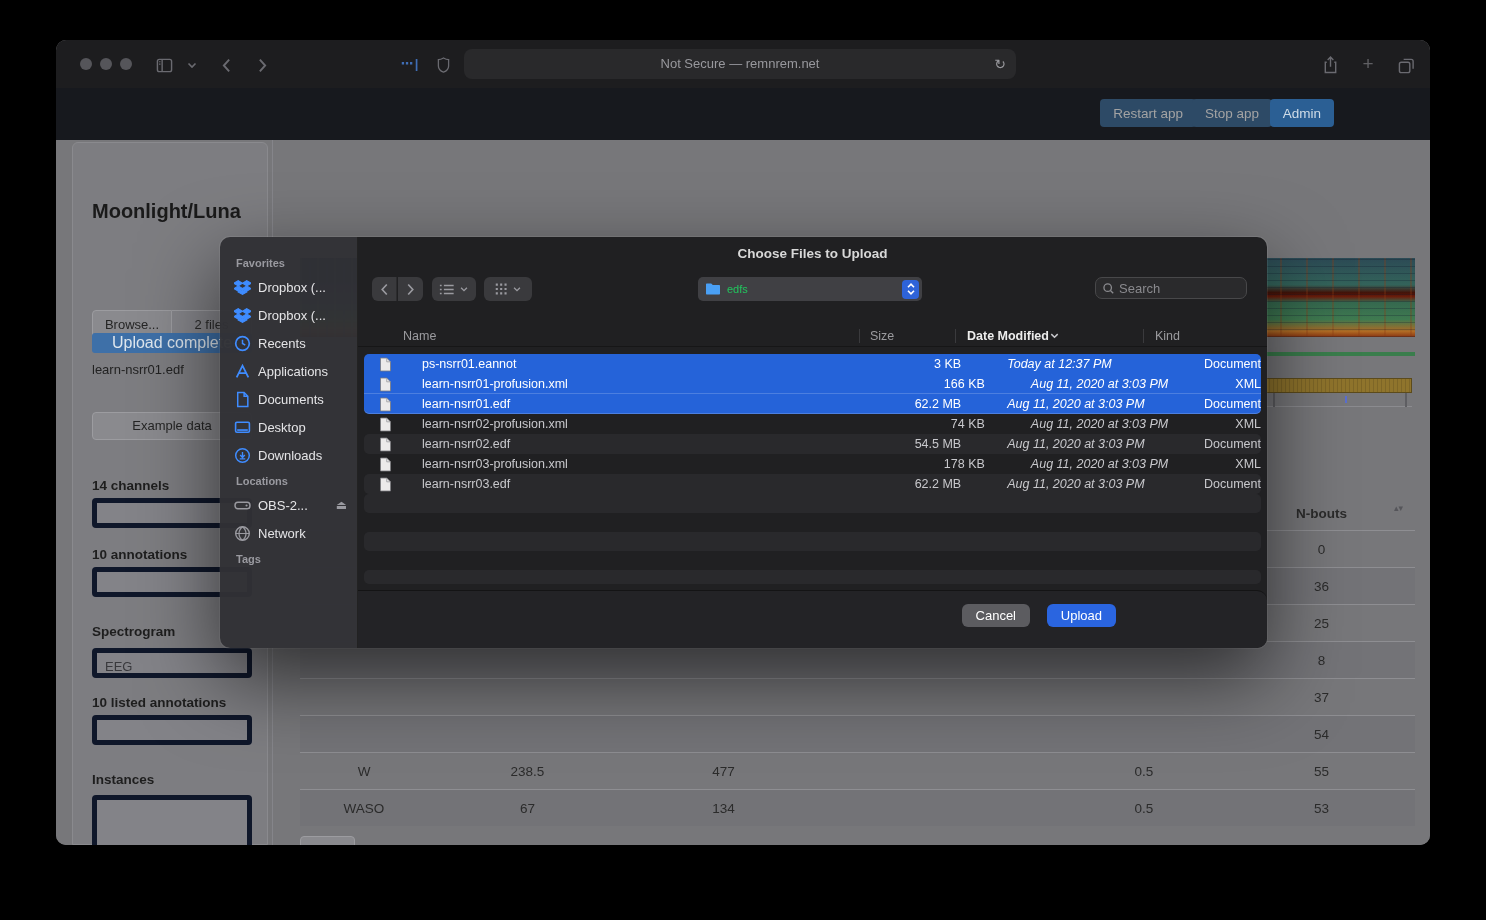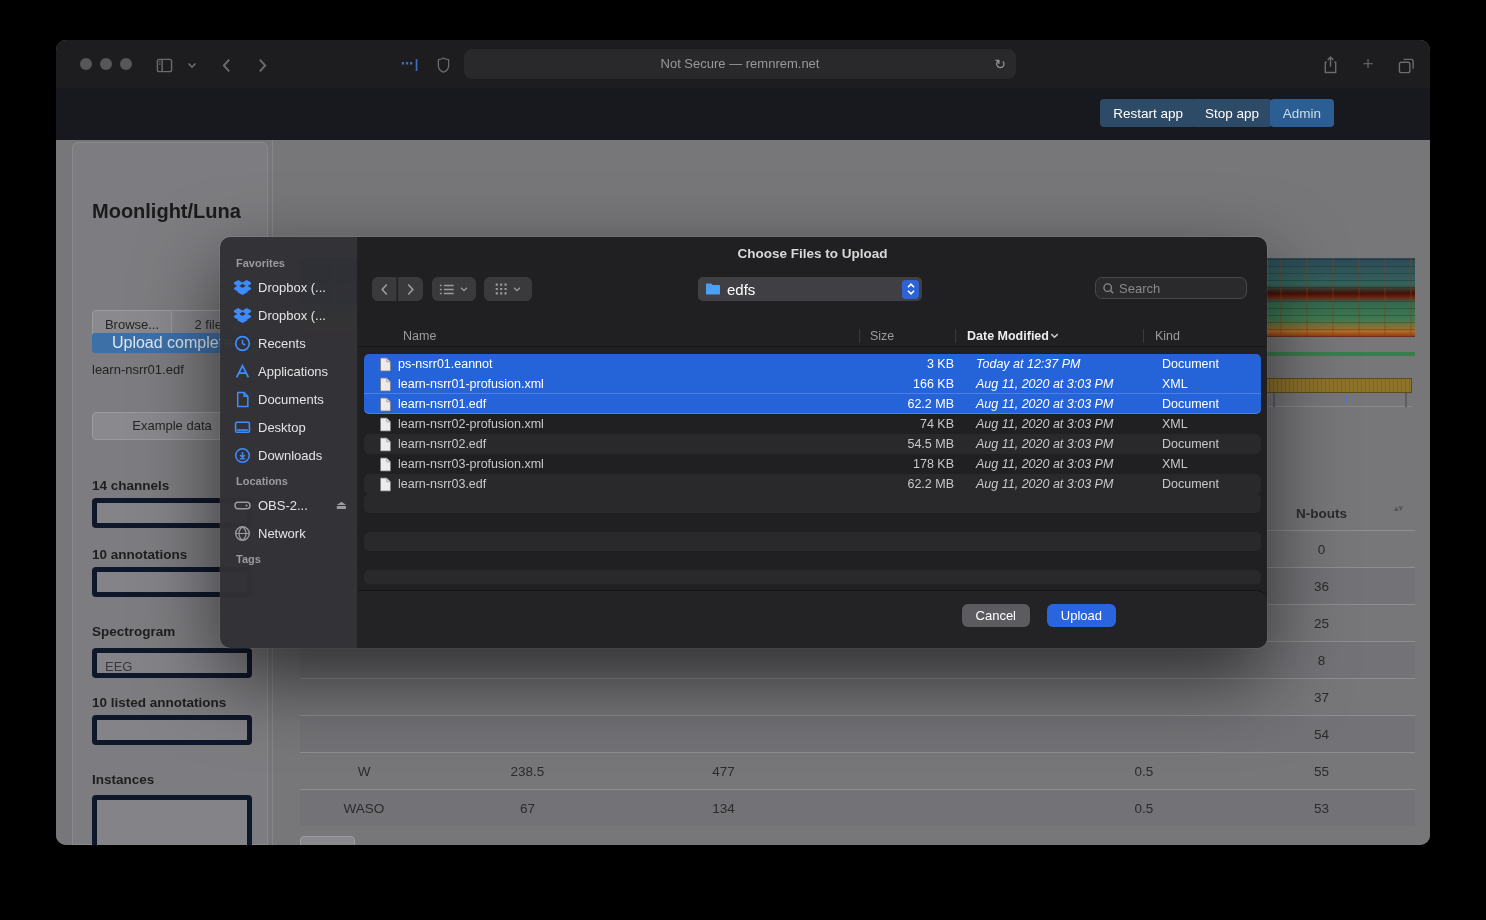--- a/index.html
+++ b/index.html
@@ -17,21 +17,21 @@
   .cicon { position:absolute; top:12px; color:#5d5d62; font-size:15px; line-height:24px; text-align:center; width:24px; height:24px; }
   .cicon svg { width:17px; height:17px; stroke:#6a6a70; fill:none; stroke-width:1.5; vertical-align:middle; }
   #tabdots { color:#3f6db5; letter-spacing:1px; font-size:13px; font-weight:bold; }
   #urlbar { position:absolute; left:408px; top:9px; width:552px; height:30px; border-radius:8px;
     background:#29292b; color:#98989d; font-size:13px; text-align:center; line-height:30px; }
   #reload { position:absolute; right:10px; top:0; color:#98989d; font-size:14px; }
 
   
   #appheader { position:absolute; left:0; top:48px; width:100%; height:52px; background:#17191e; }
   .hbtn { position:absolute; top:11px; height:28px; border:none; border-radius:4px;
-    color:#ffffff; font-size:13.5px; padding:0 13px; background:#2d4a66; font-family:inherit; }
+    color:#a3a3a3; font-size:13.5px; padding:0 13px; background:#2d4a66; font-family:inherit; }
   .hbtn.admin { background:#2b5f94; color:#cfdce8; }
 
   
   #page { position:absolute; left:0; top:100px; width:100%; height:705px; background:#77777a; }
   #vsep { position:absolute; left:216px; top:0; width:1px; height:705px; background:#85858a; }
   #leftwell { position:absolute; left:16px; top:2px; width:196px; height:703px;
     background:#7d7d81; border:1px solid #8a8a8e; border-radius:6px 6px 0 0; }
   .lp { position:absolute; left:36px; width:160px; color:#1e1e1e; }
   .lp-title { font-size:20px; font-weight:bold; color:#1a1a1a; }
   .lp-h { font-size:13.5px; font-weight:bold; }
@@ -100,39 +100,39 @@
   #ftitle { text-align:center; padding-top:9px; color:#d8d8d8; font-size:13.5px; font-weight:bold; }
   #ftoolbar { position:absolute; left:0; top:40px; width:100%; height:26px; }
   .tbtn { position:absolute; height:24px; background:#3a3a3d; border-radius:6px; color:#85858a;
     display:flex; align-items:center; justify-content:center; font-size:13px; }
   .tbtn svg { stroke:#9a9aa0; fill:none; stroke-width:1.6; }
   #nav-back{ left:14px; width:25px; border-radius:6px 0 0 6px; border-right:1px solid #2c2c2e;}
   #nav-fwd { left:40px; width:25px; border-radius:0 6px 6px 0;}
   #btn-list{ left:74px; width:44px; gap:4px; }
   #btn-grid{ left:126px; width:48px; gap:4px; }
   #folder-dd { position:absolute; left:340px; width:224px; height:24px; background:#404044; border-radius:5px;
-    display:flex; align-items:center; padding-left:7px; color:#ffffff; font-size:15px; }
+    display:flex; align-items:center; padding-left:7px; color:#22c55e; font-size:11px; }
   #folder-dd .ic { width:16px; height:16px; margin-right:6px; }
   #stepper { margin-left:auto; margin-right:3px; width:17px; height:19px; background:#2e63d8; border-radius:4px;
     display:flex; align-items:center; justify-content:center; }
   #searchbox { position:absolute; right:20px; width:152px; height:22px; border:1px solid #48484a; border-radius:7px;
     background:#2a2a2c; display:flex; align-items:center; padding-left:6px; color:#8a8a8e; font-size:13px; }
   #searchbox svg { width:13px; height:13px; stroke:#8a8a8e; fill:none; stroke-width:1.6; margin-right:4px; }
 
   #fcols { position:absolute; left:0; top:88px; width:100%; height:22px; border-bottom:1px solid #161617;
     color:#9b9b9f; font-size:12.5px; display:flex; align-items:center; }
   .fcol-sep { width:1px; height:14px; background:#3a3a3d; }
   #fc-name { width:501px; padding-left:45px; }
   #fc-size { width:95px; padding-left:10px; }
   #fc-date { width:187px; padding-left:11px; color:#ececec; font-weight:bold; display:flex; align-items:center; }
   #fc-kind { padding-left:11px; }
 
   #flist { position:absolute; left:0; top:117px; width:100%; }
   .frow { height:20px; margin:0 6px; border-radius:5px; display:flex; align-items:center;
-    color:#c8c8cc; font-size:12.5px; }
+    color:#c8c8cc; font-size:12.5px;gap:24px; }
   .frow.sel { background:#2563d9; color:#fff; border-radius:0; }
   .frow.sel.first { border-radius:5px 5px 0 0; }
   .frow.sel.last  { border-radius:0 0 5px 5px; box-shadow:0 -1px 0 rgba(255,255,255,.18) inset; }
   .frow.sel.mid   { box-shadow:0 -1px 0 rgba(255,255,255,.18) inset; }
   .frow.alt { background:#29292c; }
   .frow .ic { width:13px; height:15px; margin:0 6px 0 15px; flex:none; }
   .f-name { width:460px; white-space:nowrap; overflow:hidden; }
   .f-size { width:106px; text-align:right; padding-right:10px; }
   .f-date { width:192px; padding-left:12px;font-style:italic; }
   .f-kind { padding-left:6px; }

